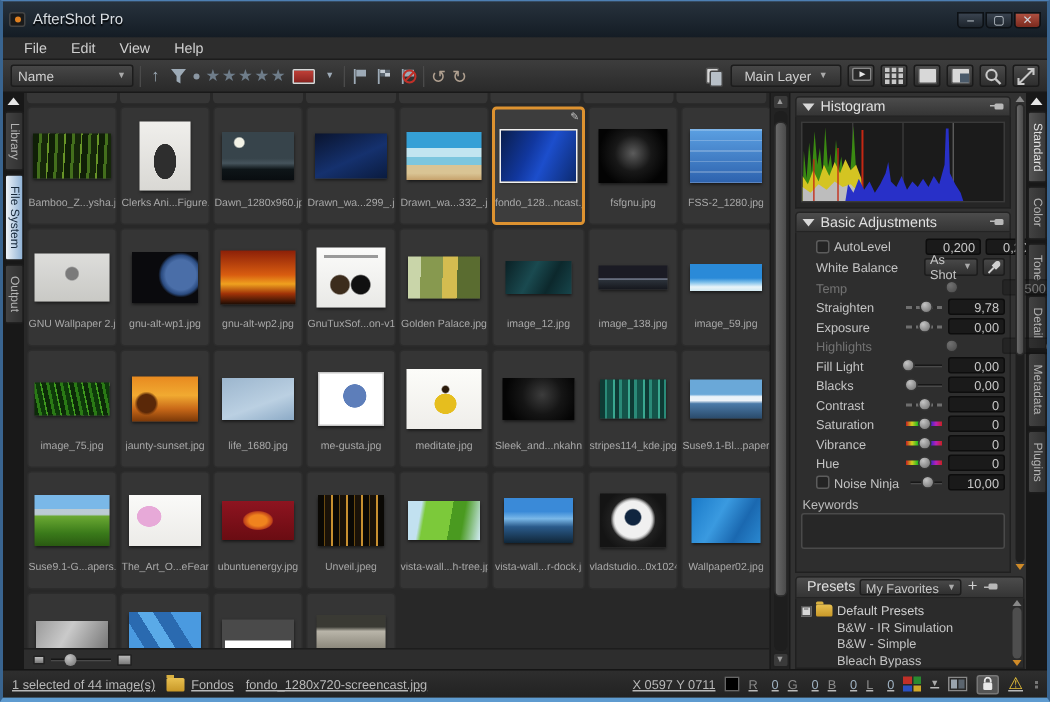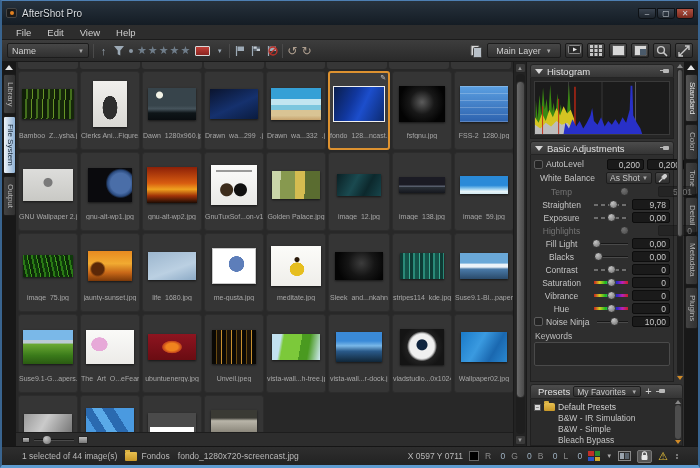--- a/index.html
+++ b/index.html
@@ -106,24 +106,24 @@
   .rp-scroll{width:9px;display:flex;flex-direction:column;align-items:center;padding:2px 0;}
   .sec-hd{height:14px;background:linear-gradient(#4c4c4c,#353535);border:1px solid #242424;border-radius:3px 3px 0 0;display:flex;align-items:center;padding:0 4px;gap:4px;}
   .sec-hd .tri{width:0;height:0;border-left:4px solid transparent;border-right:4px solid transparent;border-top:5px solid #d8d8d8;}
   .sec-title{color:#e0e0e0;font-size:9.5px;flex:1;}
   .pin{width:9px;height:9px;position:relative;}
   .pin:before{content:"";position:absolute;right:0;top:2px;width:6px;height:4px;background:#b8b8b8;border-radius:1px;}
   .pin:after{content:"";position:absolute;left:0;top:3.5px;width:4px;height:1px;background:#b8b8b8;}
   .hist-body{background:#262626;border:1px solid #202020;border-top:none;padding:3px;}
   .hist-svg{display:block;width:100%;height:54px;background:#1b1b1b;border:1px solid #3a3a3a;}
   .adj-body{background:#2e2e2e;border:1px solid #202020;border-top:none;padding:2px 3px 1px;flex:1;display:flex;flex-direction:column;min-height:0;}
-  .arow{display:flex;align-items:center;height:13px;flex:0 0 auto;}
+  .arow{display:flex;align-items:center;height:13px;flex:0 0 auto;margin-left:10px;}
   .arow.dim{opacity:.45;gap:30px;}
   .chk{width:9px;height:9px;background:#242424;border:1px solid #5c5c5c;border-radius:2px;margin-right:3px;flex:0 0 auto;}
-  .albl{font-size:8.5px;color:#c4c4c4;width:60px;text-align:center;padding-right:5px;flex:0 0 auto;white-space:nowrap;overflow:hidden;}
+  .albl{font-size:8.5px;color:#c4c4c4;width:60px;text-align:left;padding-right:5px;flex:0 0 auto;white-space:nowrap;overflow:hidden;}
   .albl.left{text-align:left;width:58px;}
   .track{flex:1;height:2px;background:#171717;border-bottom:1px solid #4a4a4a;position:relative;margin-right:4px;}
   .track.ticks{background:repeating-linear-gradient(90deg,#6e6e6e 0 4px,#2a2a2a 4px 7px);border-bottom:none;height:2px;}
   .track.temp{background:linear-gradient(90deg,#4a90d8,#98987e 50%,#d8ca50);height:3px;border-bottom:none;}
   .track.rainbow{background:linear-gradient(90deg,#c82020,#d0d020,#20b820,#20c0c0,#2828c8,#b820b8,#c82020);height:3px;border-bottom:none;}
   .handle{position:absolute;top:50%;width:9px;height:9px;margin:-4.5px 0 0 -4.5px;border-radius:50%;background:radial-gradient(circle at 35% 30%,#c4c4c4,#6a6a6a);border:1px solid #333;}
   .aval{width:38px;height:11px;background:#1a1a1a;border:1px solid #0d0d0d;border-radius:2px;color:#c8c8c8;font-size:8.5px;text-align:right;padding:0 3px;line-height:11px;flex:0 0 auto;}
   .aval.half{width:37px;margin-left:3px;}
   .mini-dd{height:12px;background:linear-gradient(#484848,#303030);border:1px solid #1d1d1d;border-radius:2px;color:#c8c8c8;font-size:8.5px;display:flex;align-items:center;justify-content:space-between;padding:0 3px;}
   .eyedrop{width:15px;height:12px;background:linear-gradient(#484848,#2e2e2e);border:1px solid #1d1d1d;border-radius:2px;margin-left:3px;display:flex;align-items:center;justify-content:center;flex:0 0 auto;}
@@ -141,21 +141,21 @@
   .expander{width:7px;height:7px;background:#d8d8d8;border:1px solid #555;font-size:6px;line-height:5px;text-align:center;color:#222;}
   .folder{width:11px;height:8px;background:linear-gradient(#e8c050,#c89828);border-radius:1px 2px 1px 1px;position:relative;}
   .folder:before{content:"";position:absolute;top:-2px;left:0;width:5px;height:2px;background:#d8b040;border-radius:1px 1px 0 0;}
   .pre-name{color:#d0d0d0;font-size:8.5px;white-space:nowrap;}
   .pre-item{color:#c4c4c4;font-size:8.5px;height:11px;line-height:11px;padding-left:24px;white-space:nowrap;}
   .pre-scroll{width:8px;display:flex;flex-direction:column;align-items:center;padding:1px 0;}
   .pre-thumb{width:6px;flex:1;background:#4e4e4e;border-radius:3px;margin:1px 0;}
   .amber-arr{width:0;height:0;border-left:3px solid transparent;border-right:3px solid transparent;border-top:4px solid #cf8a28;}
   .gray-arr-up{width:0;height:0;border-left:3px solid transparent;border-right:3px solid transparent;border-bottom:4px solid #888;}
   
-  .statusbar{height:19px;background:linear-gradient(#2e2e2e,#222);border-top:1px solid #151515;display:flex;align-items:center;padding:0 20px;gap:8px;font-size:8.5px;color:#b8b8b8;flex:0 0 auto;}
+  .statusbar{height:19px;background:linear-gradient(#2e2e2e,#222);border-top:1px solid #151515;display:flex;align-items:center;padding:0 6px;gap:8px;font-size:8.5px;color:#b8b8b8;flex:0 0 auto;text-decoration:underline;}
   .sb-folder{width:12px;height:9px;background:linear-gradient(#e8c050,#c89828);border-radius:1px;position:relative;}
   .sb-folder:before{content:"";position:absolute;top:-2px;left:0;width:5px;height:2px;background:#d8b040;}
   .sb-right{margin-left:auto;display:flex;align-items:center;gap:6px;}
   .sb-swatch{width:10px;height:10px;background:#000;border:1px solid #666;}
   .rgb-lbl{color:#8a8a8a;}
   .rgb-val{color:#9fb2c2;min-width:8px;text-align:right;}
   .cw{width:12px;height:10px;display:grid;grid-template-columns:1fr 1fr;grid-template-rows:1fr 1fr;gap:1px;}
   .cw i{display:block;}
   .lockbox{width:15px;height:13px;background:#555;border:1px solid #777;border-radius:2px;display:flex;align-items:center;justify-content:center;}
   .warn{color:#e8c23a;font-size:11px;line-height:11px;}

